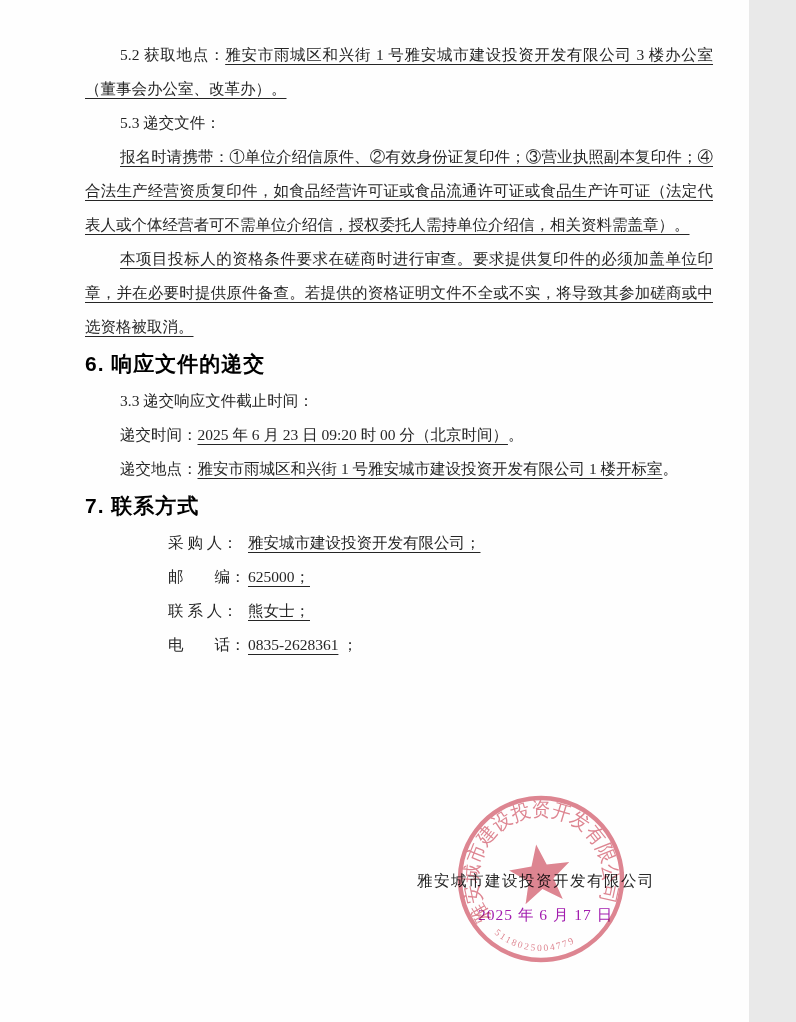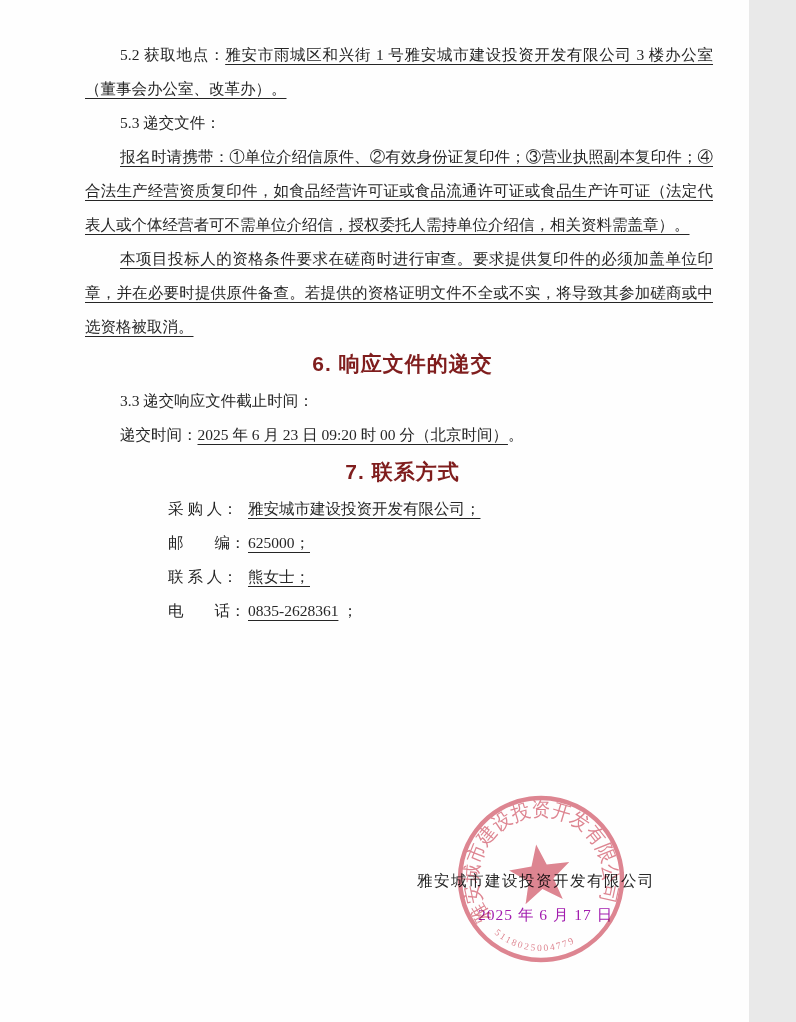--- a/index.html
+++ b/index.html
@@ -27,24 +27,22 @@
   .u {
     text-decoration:underline;
     text-underline-offset:4px;
     text-decoration-thickness:1px;
   }
   .heading {
     font-family:"Liberation Sans","DejaVu Sans",sans-serif;
     font-weight:700;
     font-size:21px;
     line-height:40px;
-    color:#7f1d1d;
-    margin-left:7px;
+    color:#000000;
     letter-spacing:1px;
-    text-align:center;
   }
   .contact-row { line-height:34px; text-indent:0; padding-left:35px; }
   .contact-label {
     display:inline-block;
     width:80px;
     white-space:pre;
     margin-left:48px;
   }
   .sig-company {
     position:absolute; left:417px; top:871px;
@@ -82,20 +80,21 @@
 
     <p class="para"><span class="u">本项目投标人的资格条件要求在磋商时进行审查。要求提供复印件的必须加盖单位印章，并在必要时提供原件备查。若提供的资格证明文件不全或不实，将导致其参加磋商或中选资格被取消。</span></p>
 
     <h2 class="heading">6. 响应文件的递交</h2>
 
     <p class="para">3.3 递交响应文件截止时间：</p>
 
     <p class="para"><span>递交时间：</span><span class="u">2025 年 6 月 23 日 09:20 时 00 分（北京时间）</span><span>。</span></p>
 
 
+    <p class="para"><span>递交地点：</span><span class="u">雅安市雨城区和兴街 1 号雅安城市建设投资开发有限公司 1 楼开标室</span><span>。</span></p>
 
     <h2 class="heading">7. 联系方式</h2>
 
     <p class="para contact-row"><span class="contact-label">采 购 人：</span><span class="u">雅安城市建设投资开发有限公司；</span><span></span></p>
 
 
     <p class="para contact-row"><span class="contact-label">邮　　编：</span><span class="u">625000；</span><span></span></p>
 
     <p class="para contact-row"><span class="contact-label">联 系 人：</span><span class="u">熊女士；</span><span></span></p>
 

